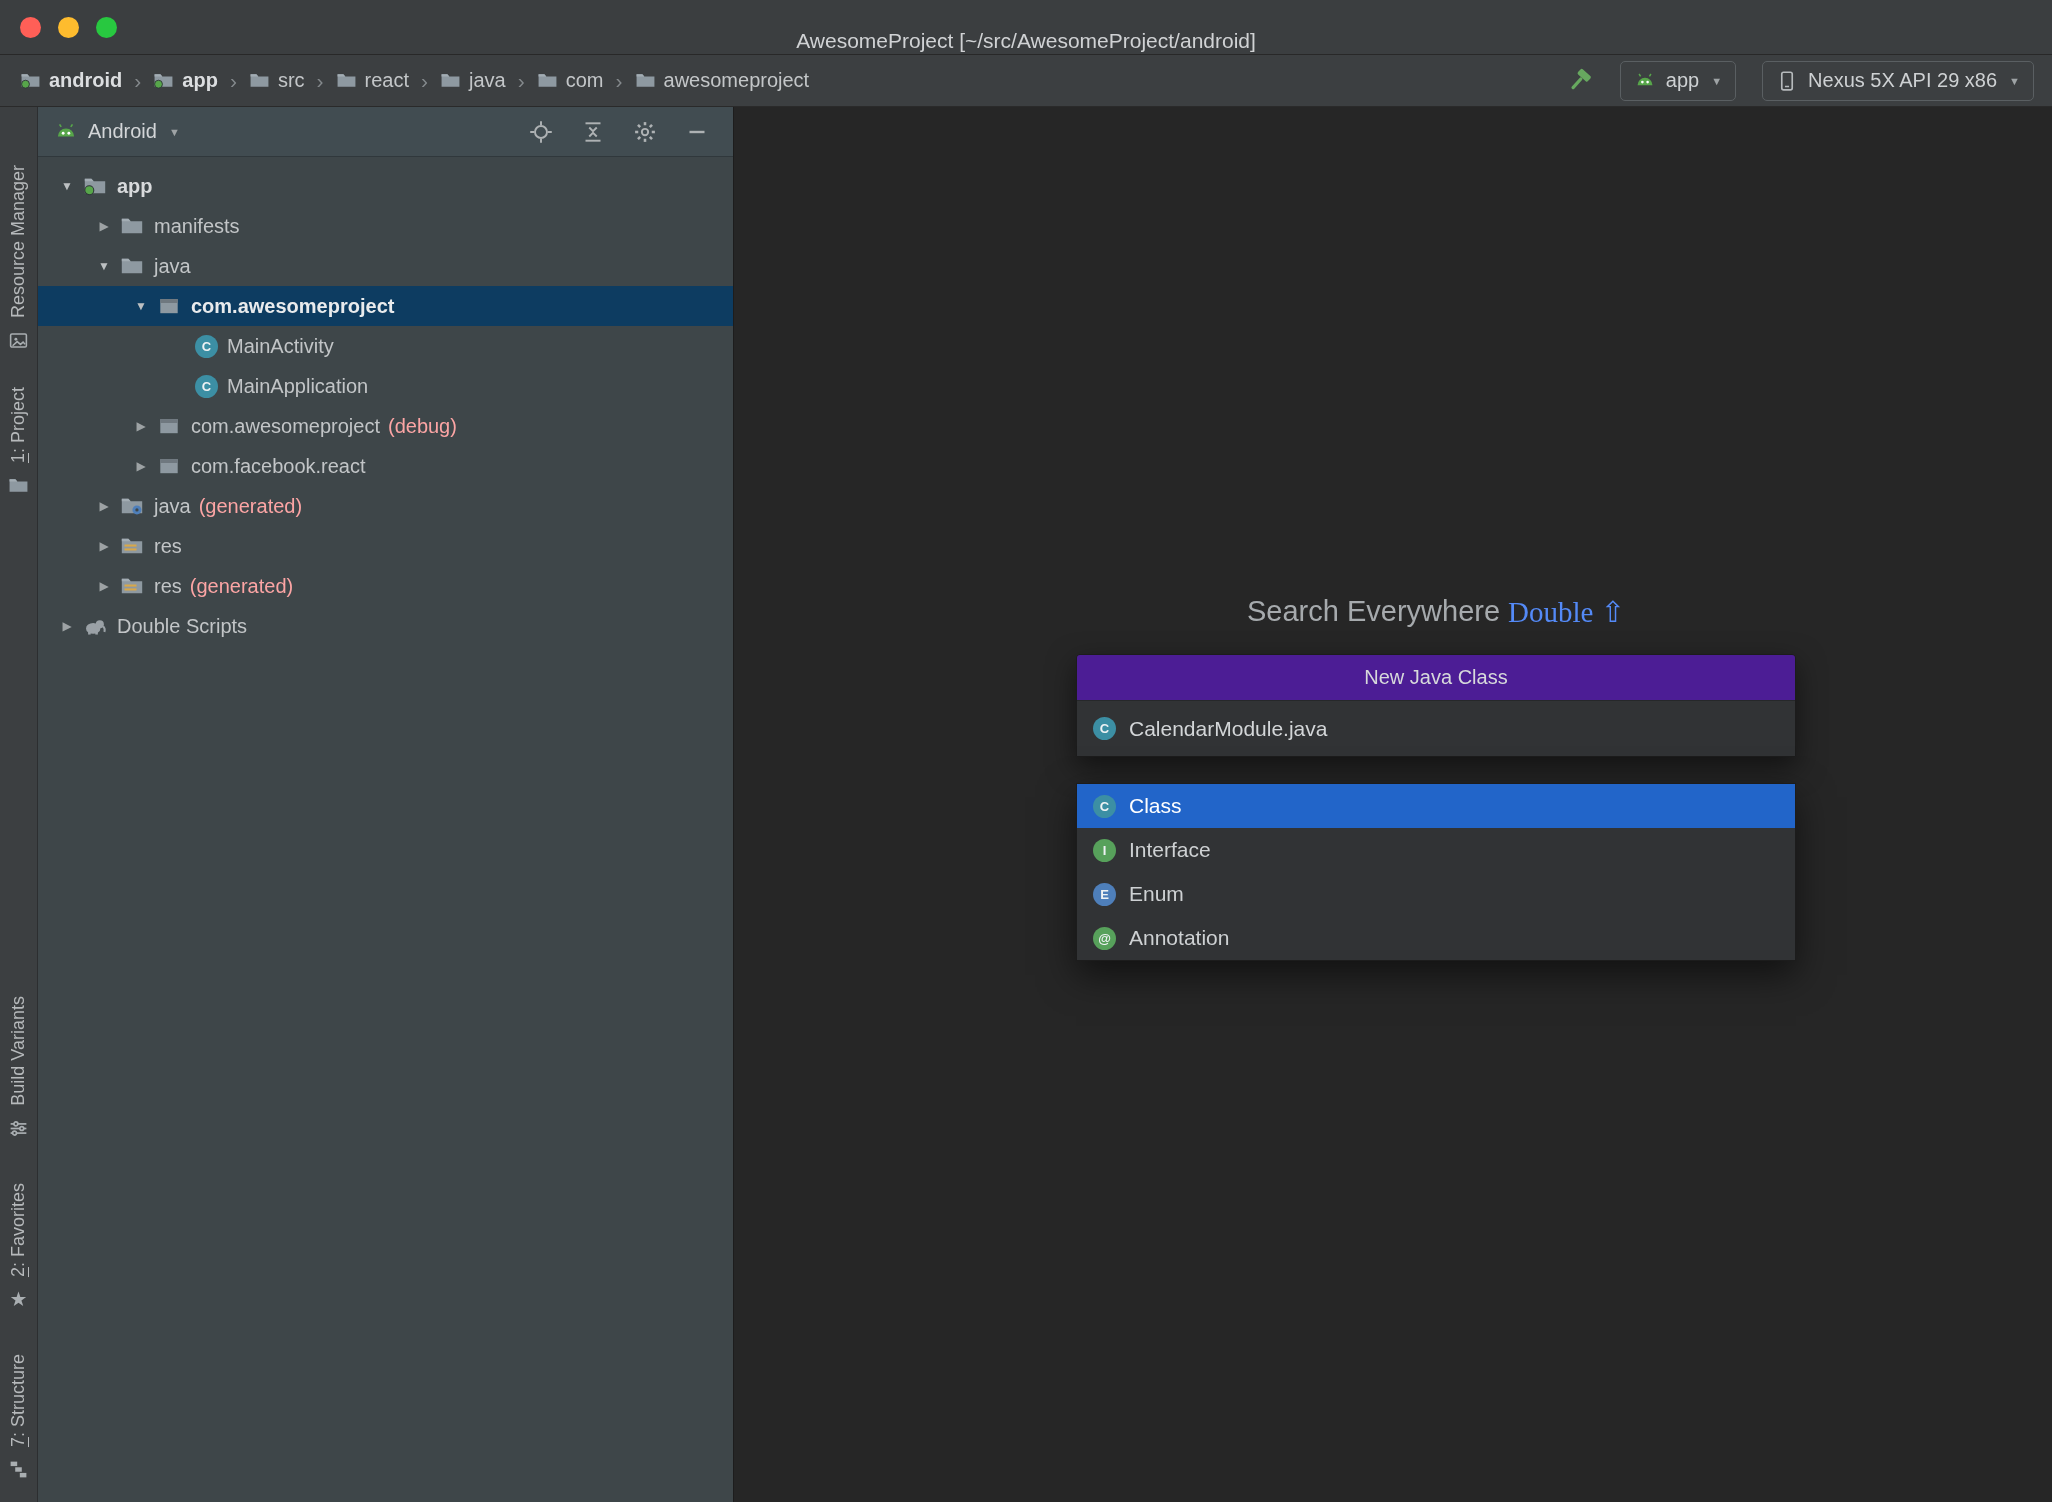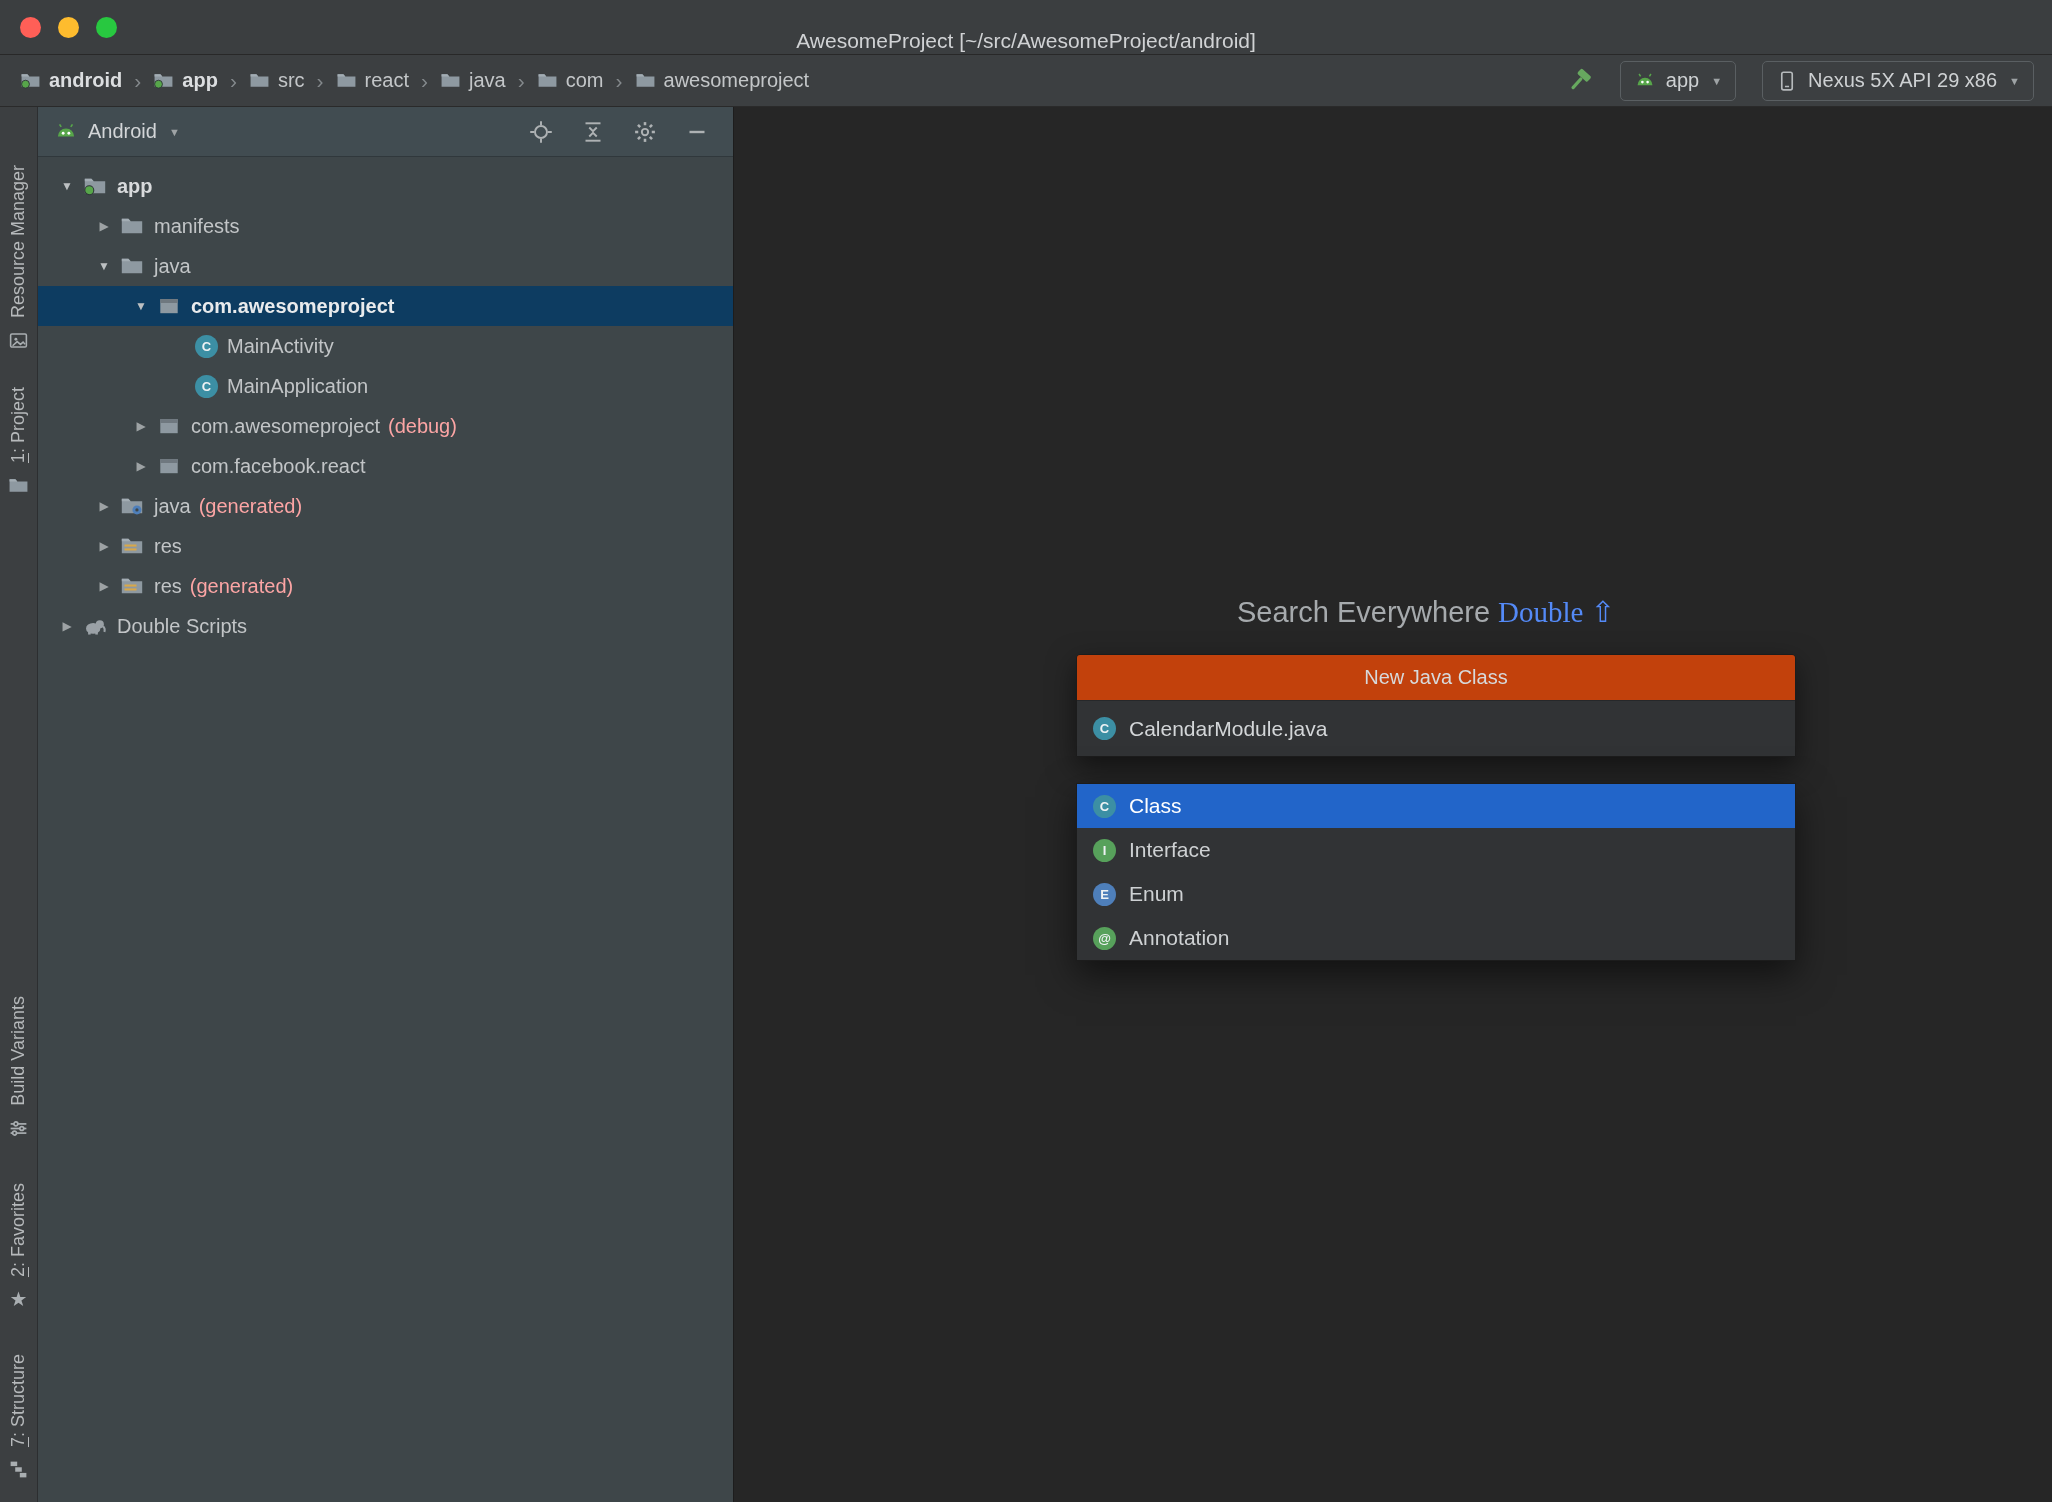--- a/index.html
+++ b/index.html
@@ -59,27 +59,27 @@
 .tree-label{color:#c2c5c7;}
 .tree-label.bold{font-weight:bold;color:#d8dadc;}
 .tree-row.selected .tree-label{color:#e9ebed;font-weight:bold;}
 .tree-suffix{color:#fca5a5;margin-left:8px;}
 
 .kind-icon{width:23px;height:23px;border-radius:50%;flex-shrink:0;display:inline-flex;align-items:center;justify-content:center;font-size:13px;font-weight:bold;color:#eef2f4;}
 .kind-icon.tree-kind{margin:0 9px 0 2px;}
 
 
 .editor{flex:1;background:#262626;position:relative;}
-.hint{position:absolute;left:332px;top:488px;width:720px;display:flex;justify-content:center;align-items:center;gap:8px;font-size:29px;}
+.hint{position:absolute;left:342px;top:488px;width:720px;display:flex;justify-content:center;align-items:flex-start;gap:8px;font-size:29px;}
 .hint-text{color:#a6aaad;}
 .hint-link{color:var(--hint-link-blue,#548af7);font-family:Liberation Serif, serif;}
 
 .popup{position:absolute;left:342px;top:547px;width:720px;}
 .popup-top{border:1px solid #1c1c1c;border-radius:4px 4px 0 0;overflow:hidden;box-shadow:0 10px 28px rgba(0,0,0,.5);}
-.popup-title{height:45px;background:#c2410c;display:flex;align-items:center;justify-content:center;font-size:20px;color:#d7d9db;}
+.popup-title{height:45px;background:#4c1d95;display:flex;align-items:center;justify-content:center;font-size:20px;color:#d7d9db;}
 .popup-input{height:56px;background:#313335;display:flex;align-items:center;gap:13px;padding:0 16px;font-size:21px;color:#d3d6d8;border-top:1px solid #26282a;}
 .input-icon-slot{display:flex;align-items:center;}
 .popup-gap{height:26px;}
 .popup-list{background:#313335;border:1px solid #1c1c1c;box-shadow:0 14px 34px rgba(0,0,0,.55);}
 .popup-row{height:44px;display:flex;align-items:center;gap:13px;padding:0 16px;font-size:21px;}
 .popup-row-label{color:#ced1d3;}
 .popup-row.selected{background:var(--selection-blue,#2265c9);}
 .popup-row.selected .popup-row-label{color:#ffffff;}
 </style>
 </head>

